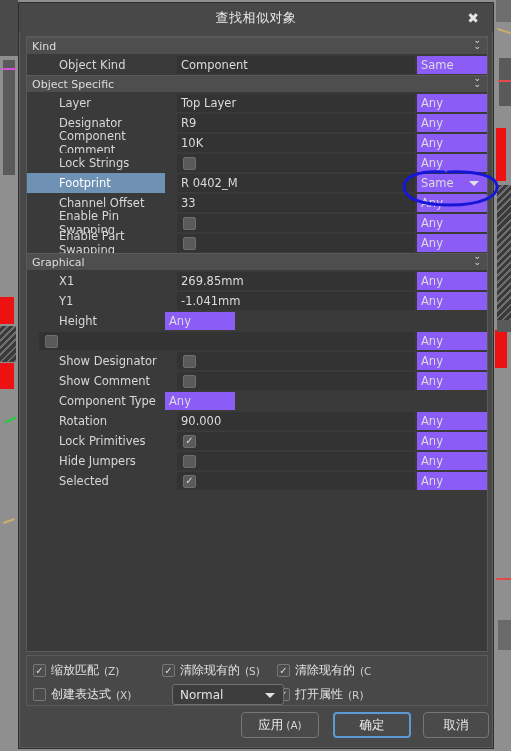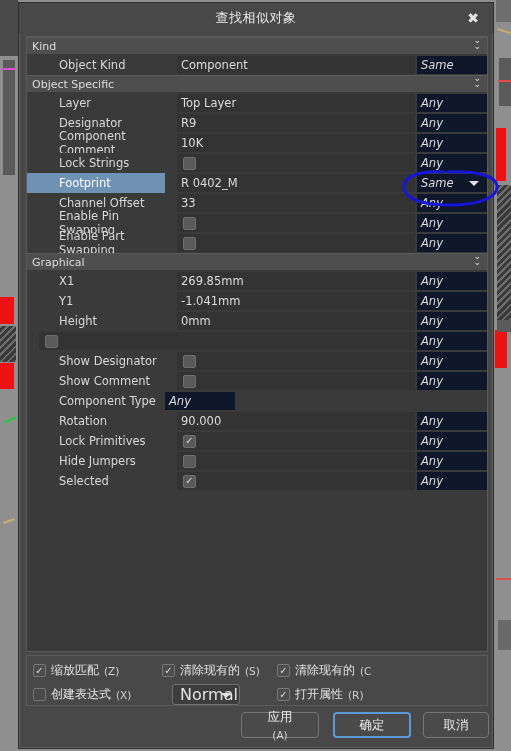--- a/index.html
+++ b/index.html
@@ -62,23 +62,23 @@
     display:flex;align-items:center;padding-left:32px;box-sizing:border-box;
     background:#3a3a3a;
   }
   .c-name.sel{background:#6f91b4;color:#ffffff;}
   .c-val{
     flex:1 1 auto;background:#333333;color:#dcdcdc;font-size:11.5px;
     display:flex;align-items:center;padding-left:4px;box-sizing:border-box;
     margin:1px 2px 1px 12px;border:none;
   }
   .c-mode{
-    width:70px;flex:0 0 70px;background:#0f172a;color:#dcdcdc;font-size:11.5px;
+    width:70px;flex:0 0 70px;background:#8b5cf6;color:#dcdcdc;font-size:11.5px;
     display:flex;align-items:center;padding-left:4px;box-sizing:border-box;
-    margin:1px 0;position:relative;font-style:italic;
+    margin:1px 0;position:relative;
   }
   .c-mode .caret{position:absolute;right:8px;top:50%;margin-top:-2px;
     width:0;height:0;border-left:5px solid transparent;border-right:5px solid transparent;
     border-top:5px solid #e2e2e2;}
 
   .cb{
     width:13px;height:13px;box-sizing:border-box;
     background:#5a5a5a;border:1px solid #6e6e6e;border-radius:2px;
     display:inline-flex;align-items:center;justify-content:center;
     margin-left:2px;
@@ -98,37 +98,37 @@
   .opt .mn{font-size:10.5px;color:#cfcfcf;}
   .cb2{
     width:13px;height:13px;box-sizing:border-box;
     background:#4d4d4d;border:1px solid #777;border-radius:2px;
     display:inline-flex;align-items:center;justify-content:center;
     color:#dcdcdc;font-size:10px;line-height:1;
   }
   .cb2.off{color:transparent;background:#4a4a4a;}
 
   #normal-select{
-    position:absolute;left:153px;top:681px;width:68px;height:21px;
+    position:absolute;left:153px;top:681px;width:112px;height:21px;
     background:#3d3d3d;border:1px solid #707070;border-radius:3px;
-    color:#e2e2e2;font-size:16px;box-sizing:border-box;
+    color:#e2e2e2;font-size:12px;box-sizing:border-box;
     display:flex;align-items:center;padding-left:7px;
   }
   #normal-select .caret{
     position:absolute;right:8px;top:50%;margin-top:-2px;
     width:0;height:0;border-left:5px solid transparent;border-right:5px solid transparent;
     border-top:5px solid #e2e2e2;}
 
   
   .btn{
     position:absolute;height:26px;
     background:#4a4a4a;border:1px solid #767676;border-radius:4px;
     color:#ececec;font-size:12.5px;
     display:flex;align-items:center;justify-content:center;gap:3px;
-    box-sizing:border-box;cursor:pointer;flex-direction:column;
+    box-sizing:border-box;cursor:pointer;
   }
   .btn .mn{font-size:10.5px;color:#d4d4d4;}
   .btn.focus{border:2px solid #5b9ad5;}
 
   
   #annot{position:absolute;left:398px;top:168px;width:105px;height:40px;
     pointer-events:none;}
 </style>
 </head>
 <body>
@@ -265,21 +265,20 @@
       </div>
       <div class="row">
         <div class="c-name">Y1</div>
         <div class="c-val">-1.041mm</div>
         <div class="c-mode">
           <span>Any</span>
         </div>
       </div>
       <div class="row">
         <div class="c-name">Height</div>
-        <div class="c-val">0mm</div>
         <div class="c-mode">
           <span>Any</span>
         </div>
       </div>
       <div class="row">
         <div class="c-val">
           <span class="cb off">✓</span>
         </div>
         <div class="c-mode">
           <span>Any</span>

